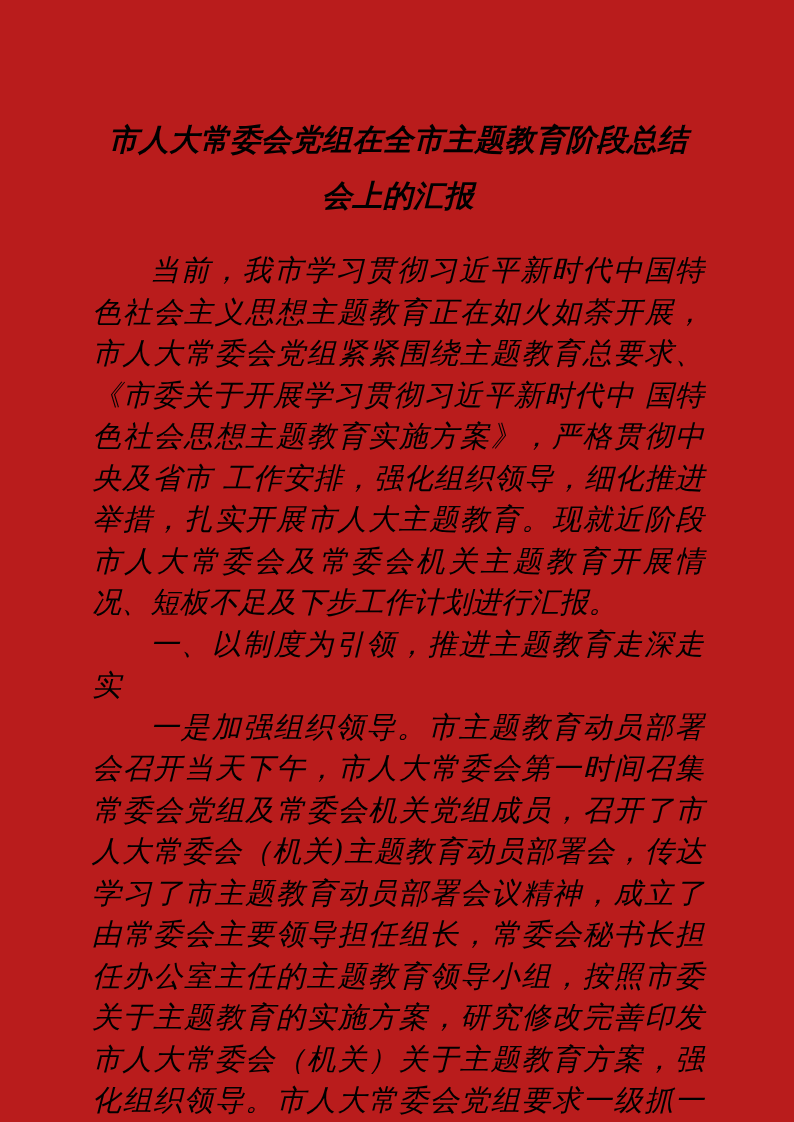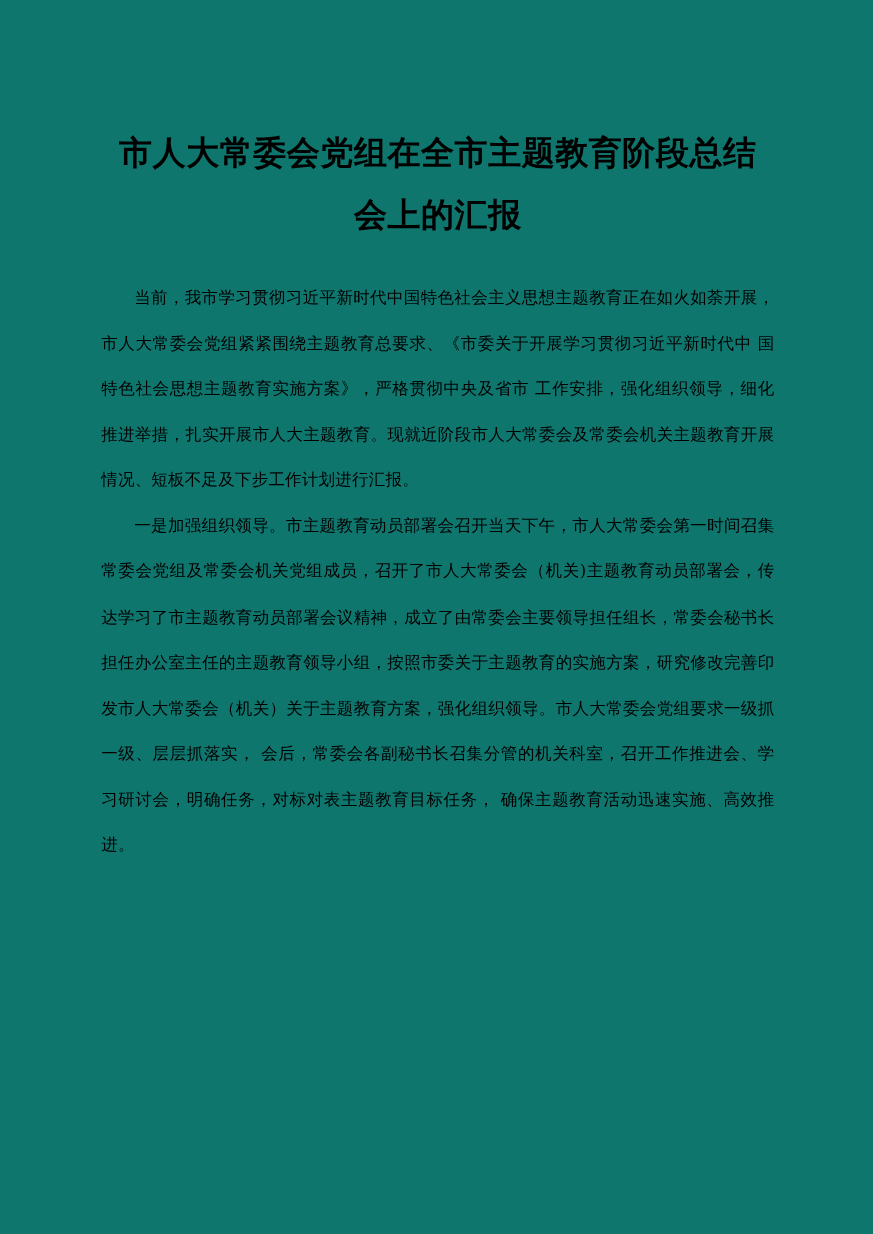--- a/index.html
+++ b/index.html
@@ -12,35 +12,36 @@
     height: 1122px;
     font-family: "DejaVu Serif", "Liberation Serif", serif;
     color: #000000;
     overflow: hidden;
   }
   .page {
     box-sizing: border-box;
     width: 794px;
     height: 1122px;
     padding: 112px 90px 80px 92px;
-    background: #0f766e;
+    background: #b91c1c;
     position: relative;
+    font-style: italic;
   }
   .doc-title {
     font-family: "DejaVu Serif", "Liberation Serif", serif;
     font-weight: bold;
     font-size: 30px;
     line-height: 56px;
     text-align: center;
     letter-spacing: 0.5px;
     margin: 0 0 26px 0;
     padding: 0 6px;
   }
   .para {
-    font-size: 15px;
+    font-size: 29px;
     line-height: 41.5px;
     text-align: justify;
     text-justify: inter-ideograph;
     margin: 0;
     text-indent: 2em;
     letter-spacing: 0.2px;
   }
   .para + .para {
     margin-top: 0px;
   }
@@ -48,15 +49,16 @@
     margin-top: 2px;
   }
 </style>
 </head>
 <body>
 
 <div class="page">
   <h1 class="doc-title">市人大常委会党组在全市主题教育阶段总结会上的汇报</h1>
   <div class="body-block">
     <p class="para">当前，我市学习贯彻习近平新时代中国特色社会主义思想主题教育正在如火如荼开展，市人大常委会党组紧紧围绕主题教育总要求、《市委关于开展学习贯彻习近平新时代中 国特色社会思想主题教育实施方案》，严格贯彻中央及省市 工作安排，强化组织领导，细化推进举措，扎实开展市人大主题教育。现就近阶段市人大常委会及常委会机关主题教育开展情况、短板不足及下步工作计划进行汇报。</p>
+    <p class="para">一、以制度为引领，推进主题教育走深走实</p>
     <p class="para">一是加强组织领导。市主题教育动员部署会召开当天下午，市人大常委会第一时间召集常委会党组及常委会机关党组成员，召开了市人大常委会（机关)主题教育动员部署会，传达学习了市主题教育动员部署会议精神，成立了由常委会主要领导担任组长，常委会秘书长担任办公室主任的主题教育领导小组，按照市委关于主题教育的实施方案，研究修改完善印发市人大常委会（机关）关于主题教育方案，强化组织领导。市人大常委会党组要求一级抓一级、层层抓落实， 会后，常委会各副秘书长召集分管的机关科室，召开工作推进会、学习研讨会，明确任务，对标对表主题教育目标任务， 确保主题教育活动迅速实施、高效推进。</p>
   </div>
 </div>
 
 </body></html>

